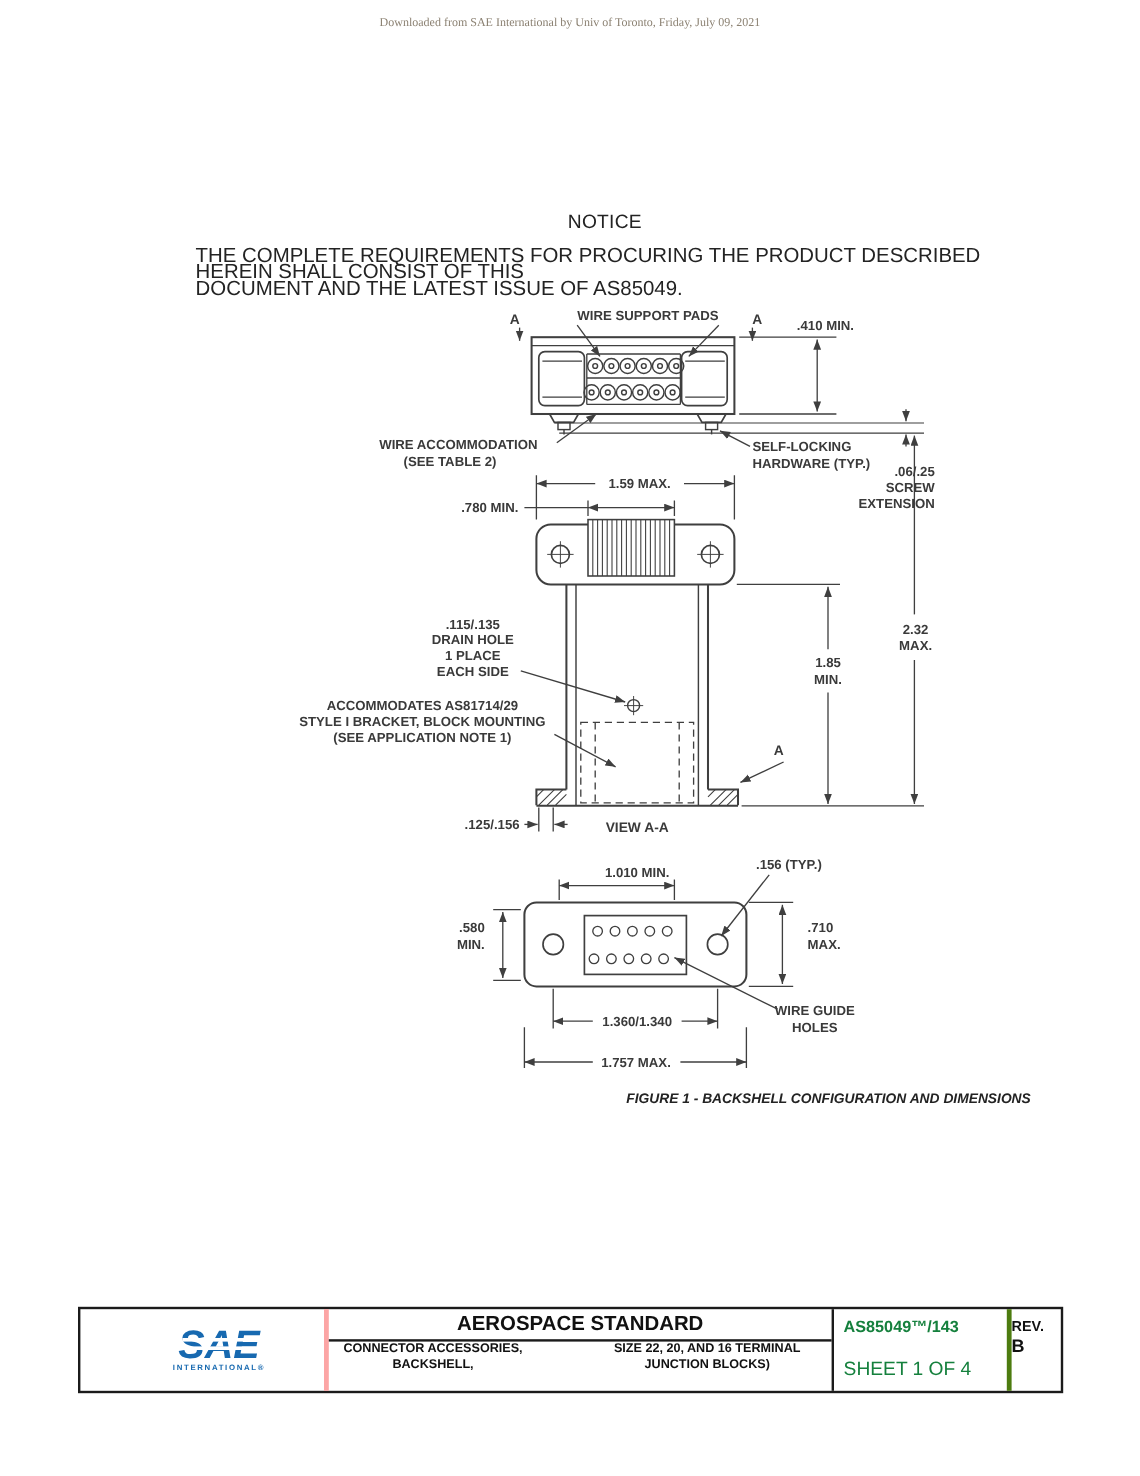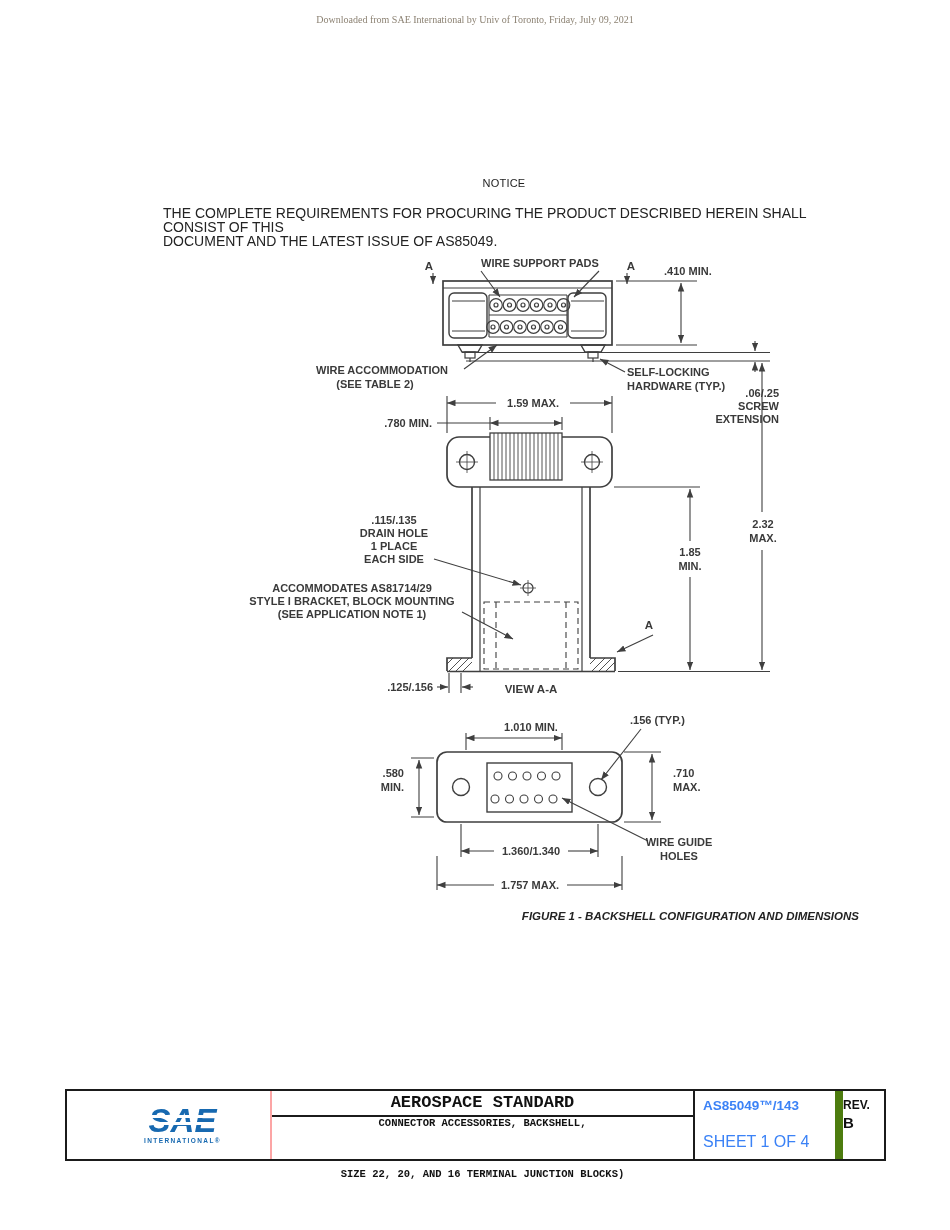--- a/index.html
+++ b/index.html
@@ -7,48 +7,48 @@
   .page {
     position:relative; width:950px; height:1230px; background:#fff;
     font-family:"Liberation Sans", sans-serif; overflow:hidden; color:#222;
   }
   .watermark {
     position:absolute; top:14px; left:0; width:100%; text-align:center;
     font-family:"Liberation Serif", serif; font-size:10px; color:#8c8273;
   }
   .notice-title {
     position:absolute; top:177px; left:163px; width:682px; text-align:center;
-    font-size:11px; color:#232323; letter-spacing:.2px;
+    font-size:16px; color:#232323; letter-spacing:.2px;
   }
   .notice-body {
     position:absolute; top:206px; left:163px; width:700px;
-    font-size:14px; line-height:14px; color:#232323;
+    font-size:17px; line-height:14px; color:#232323;
   }
   .drawing { position:absolute; left:0; top:0; }
   .lbl { font:bold 11px "Liberation Sans", sans-serif; fill:#3a3a3a; }
   .lbl-big { font:bold 11.5px "Liberation Sans", sans-serif; fill:#3a3a3a; }
   .fig-caption {
     position:absolute; top:910px; left:163px; width:696px; text-align:right;
     font-weight:bold; font-style:italic; font-size:11.5px; color:#232323;
   }
   .title-block {
     position:absolute; left:65px; top:1089px; width:821px; height:72px;
     border:2px solid #1b1b1b; display:flex; background:#fff;
   }
   .tb-cell { height:100%; }
   .tb-logo { width:203px; display:flex; align-items:center; justify-content:center;padding-left:28px; }
   .sae { position:relative; text-align:center; width:90px; }
   .sae-name { font-size:33px; font-weight:bold; font-style:italic; color:#1769b0; line-height:30px; }
   .sae-stripe { position:absolute; left:50%; transform:translateX(-50%); width:62px; height:2.5px; background:#fff; }
   .sae-stripe-1 { top:9px; } .sae-stripe-2 { top:16px; }
   .sae-sub { font-size:6.5px; font-weight:bold; color:#1769b0; letter-spacing:1.4px; margin-top:1px; }
-  .tb-center { width:425px; border-left:2px solid #fca5a5; border-right:2px solid #1b1b1b; display:flex; flex-direction:column;font-family:Liberation Mono, monospace; }
+  .tb-center { width:425px; border-left:4px solid #fca5a5; border-right:2px solid #1b1b1b; display:flex; flex-direction:column; }
   .tb-head { text-align:center; font-weight:bold; font-size:17px; padding:2px 0 3px; border-bottom:2px solid #1b1b1b; color:#111; }
-  .tb-sub { flex:1; display:flex; flex-direction:column; justify-content:center; text-align:center; font-size:10.5px; font-weight:bold; line-height:13px; color:#111;gap:38px; }
-  .tb-doc { width:148px; border-right:8px solid #4d7c0f; padding:7px 0 0 8px; color:#3b82f6; }
+  .tb-sub { flex:1; display:flex; flex-direction:row; justify-content:center; text-align:center; font-size:10.5px; font-weight:bold; line-height:13px; color:#111;gap:38px; }
+  .tb-doc { width:148px; border-right:4px solid #4d7c0f; padding:7px 0 0 8px; color:#15803d; }
   .tb-docnum { font-weight:bold; font-size:13.5px; }
   .tb-sheet { font-size:16px; margin-top:20px; }
   .tb-rev { flex:1; text-align:left; color:#111; padding-top:7px; }
   .tb-revlabel { font-weight:bold; font-size:12px; }
   .tb-revval { font-weight:bold; font-size:15px; margin-top:2px; }
 </style>
 </head>
 <body>
 
 <div class="page">

